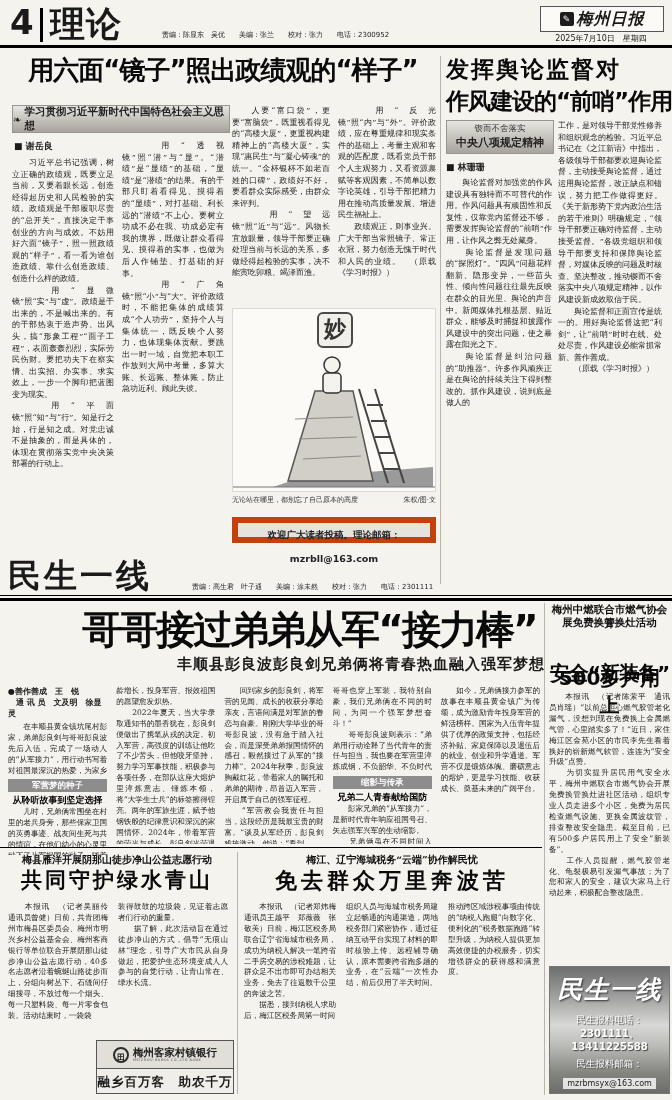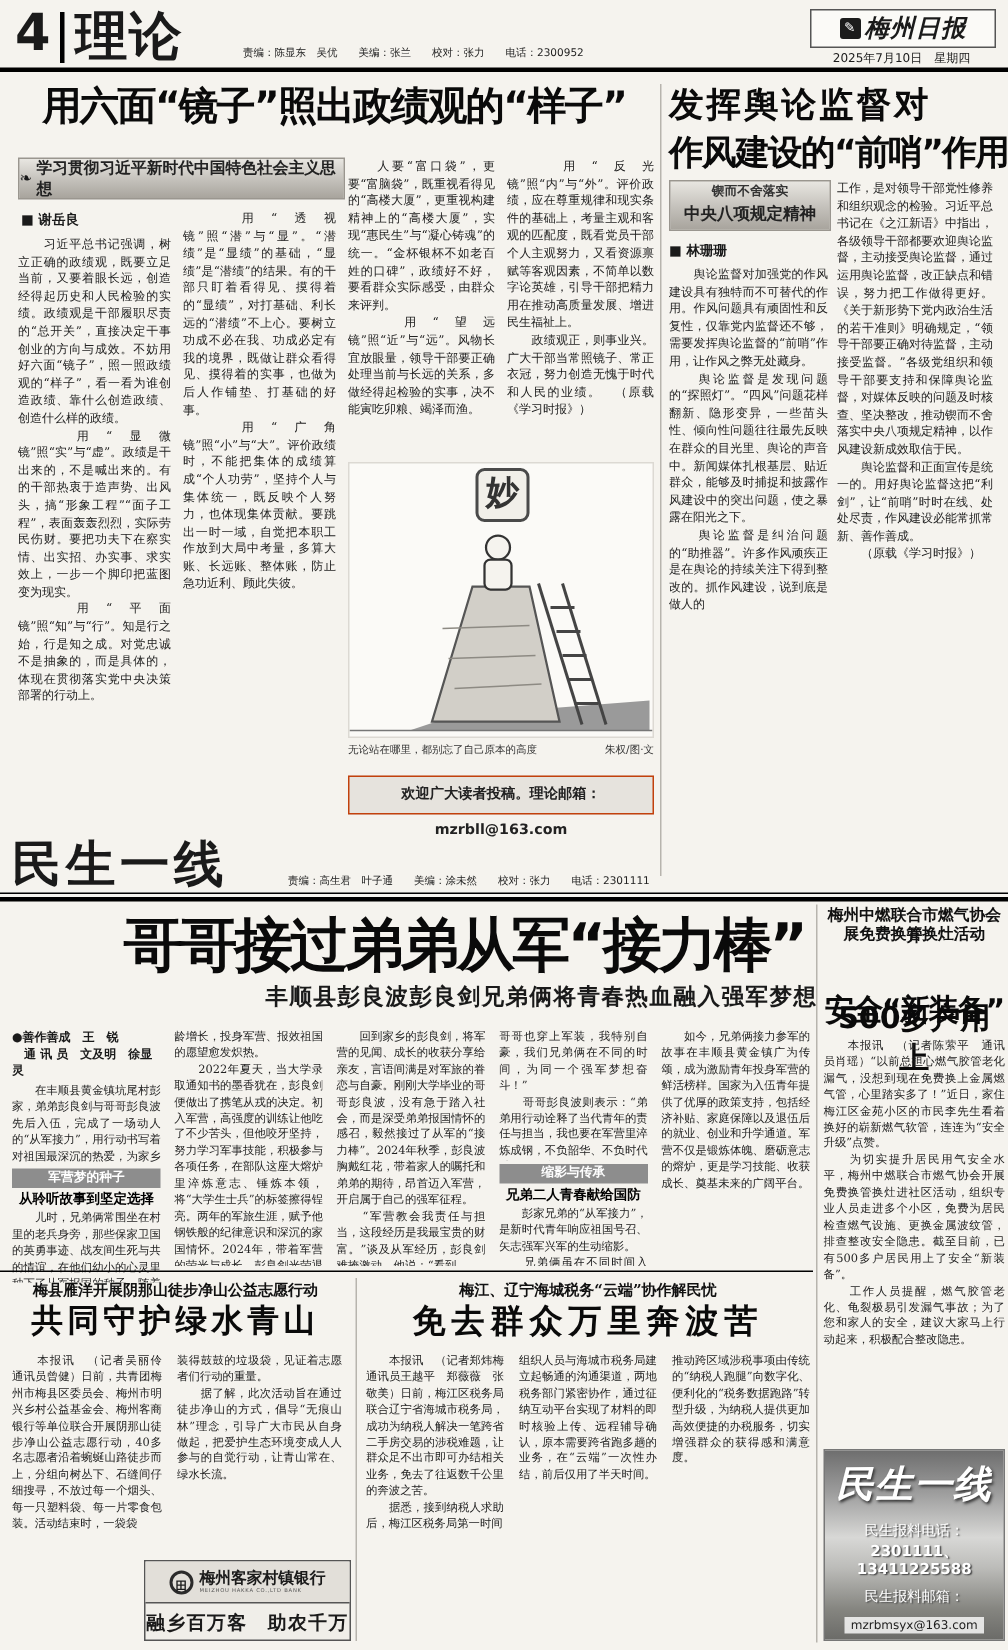--- a/index.html
+++ b/index.html
@@ -76,29 +76,29 @@
       <line x1="142" y1="88" x2="158" y2="88" stroke="#444" stroke-width="2"></line>
       <line x1="138" y1="72" x2="154" y2="72" stroke="#444" stroke-width="2"></line>
       <line x1="134" y1="56" x2="150" y2="56" stroke="#444" stroke-width="2"></line>
       <line x1="0" y1="138" x2="202" y2="138" stroke="#777" stroke-width="1"></line>
     </svg>
   </div>
   <div class="abs sans" style="left:232px;top:495px;width:204px;display:flex;justify-content:space-between;">
     <span style="font-size:7px;color:#333;">无论站在哪里，都别忘了自己原本的高度</span>
     <span style="font-size:7px;color:#333;">朱权/图·文</span>
   </div>
-  <div class="abs sans" style="left:232px;top:517px;width:204px;height:26px;background:#e6e3dd;border:1px solid #c2410c;box-sizing:border-box;font-size:9.5px;line-height:24px;text-align:center;font-weight:bold;color:#222;">欢迎广大读者投稿。理论邮箱：mzrbll@163.com</div>
+  <div class="abs sans" style="left:232px;top:517px;width:204px;height:26px;background:#e6e3dd;border:6px solid #c2410c;box-sizing:border-box;font-size:9.5px;line-height:24px;text-align:center;font-weight:bold;color:#222;">欢迎广大读者投稿。理论邮箱：mzrbll@163.com</div>
 
   <div class="abs vline" style="left:440px;top:56px;height:528px;"></div>
 
   <div class="abs sans headline" style="left:446px;top:54px;font-size:23px;letter-spacing:2px;">发挥舆论监督对</div>
   <div class="abs sans headline" style="left:446px;top:86px;font-size:23px;letter-spacing:-1px;white-space:nowrap;">作风建设的“前哨”作用</div>
 
   <div class="abs banner sans" style="left:446px;top:120px;width:108px;height:34px;text-align:center;">
-    <div style="font-size:8.5px;font-weight:bold;color:#333;line-height:14px;">锲而不舍落实</div>
+    <div style="font-size:8.5px;font-weight:normal;color:#333;line-height:14px;">锲而不舍落实</div>
     <div style="font-size:11px;font-weight:bold;color:#222;line-height:15px;">中央八项规定精神</div>
   </div>
 
   <div class="abs sans" style="left:446px;top:161px;font-size:9px;font-weight:bold;">■ 林珊珊</div>
 
   <div class="abs bt" style="left:446px;top:177px;width:106px;height:407px;">　　舆论监督对加强党的作风建设具有独特而不可替代的作用。作风问题具有顽固性和反复性，仅靠党内监督还不够，需要发挥舆论监督的“前哨”作用，让作风之弊无处藏身。
 　　舆论监督是发现问题的“探照灯”。“四风”问题花样翻新、隐形变异，一些苗头性、倾向性问题往往最先反映在群众的目光里、舆论的声音中。新闻媒体扎根基层、贴近群众，能够及时捕捉和披露作风建设中的突出问题，使之暴露在阳光之下。
 　　舆论监督是纠治问题的“助推器”。许多作风顽疾正是在舆论的持续关注下得到整改的。抓作风建设，说到底是做人的</div>
   <div class="abs bt" style="left:558px;top:120px;width:104px;height:464px;">工作，是对领导干部党性修养和组织观念的检验。习近平总书记在《之江新语》中指出，各级领导干部都要欢迎舆论监督，主动接受舆论监督，通过运用舆论监督，改正缺点和错误，努力把工作做得更好。《关于新形势下党内政治生活的若干准则》明确规定，“领导干部要正确对待监督，主动接受监督。”各级党组织和领导干部要支持和保障舆论监督，对媒体反映的问题及时核查、坚决整改，推动锲而不舍落实中央八项规定精神，以作风建设新成效取信于民。
 　　舆论监督和正面宣传是统一的。用好舆论监督这把“利剑”，让“前哨”时时在线、处处尽责，作风建设必能常抓常新、善作善成。

